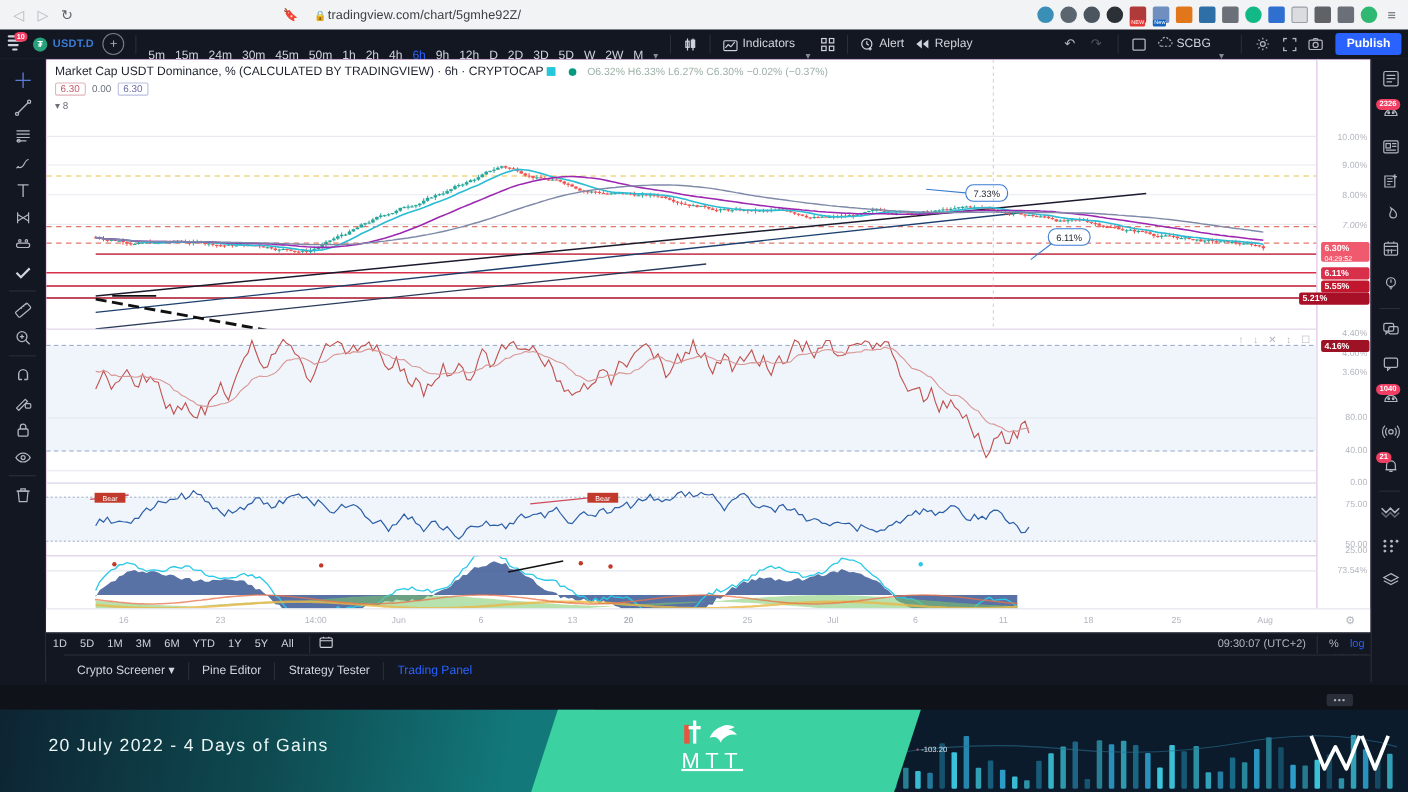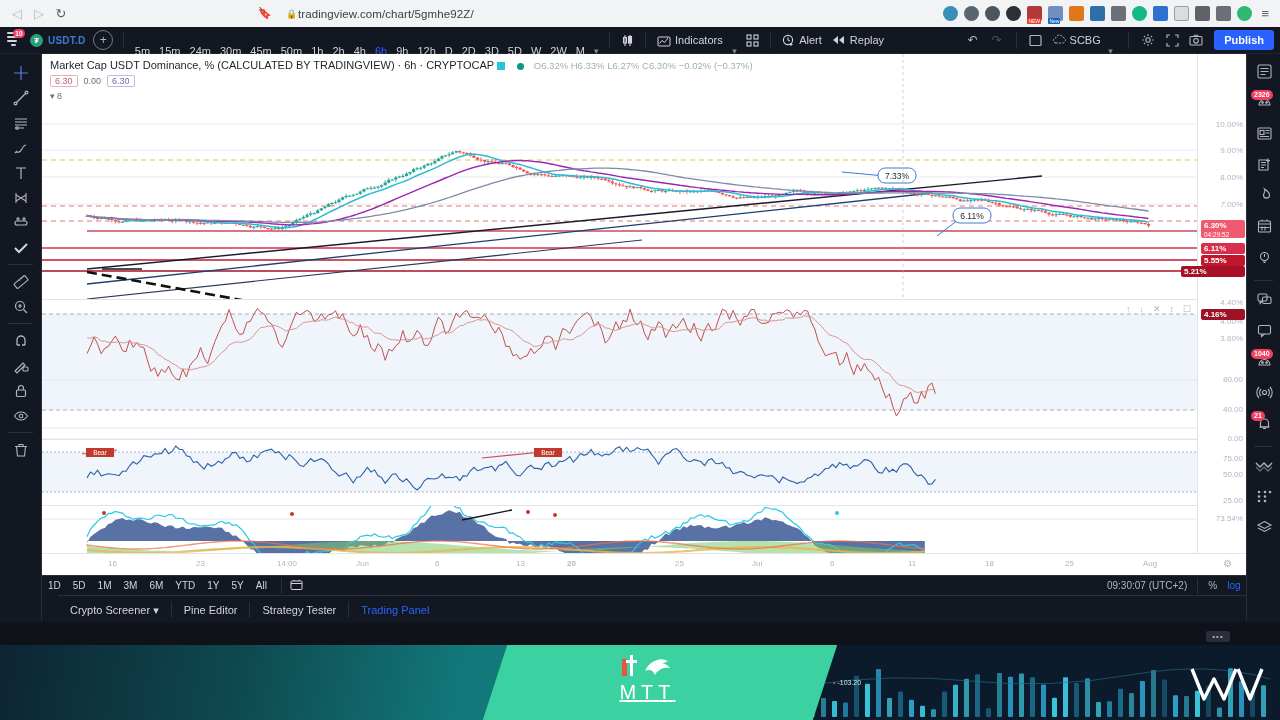--- a/index.html
+++ b/index.html
@@ -1184,21 +1184,21 @@
       <div class="ps-lbl" style="top: 92px;">9.00%</div>
       <div class="ps-lbl" style="top: 119px;">8.00%</div>
       <div class="ps-lbl" style="top: 146px; font-style: italic;">7.00%</div>
       <div class="ps-lbl" style="top: 244px;">4.40%</div>
       <div class="ps-lbl" style="top: 263px;">4.00%</div>
       <div class="ps-lbl" style="top: 280px;">3.60%</div>
       <div class="ps-lbl" style="top: 321px;">80.00</div>
       <div class="ps-lbl" style="top: 351px;">40.00</div>
       <div class="ps-lbl" style="top: 380px;">0.00</div>
       <div class="ps-lbl" style="top: 400px;">75.00</div>
-      <div class="ps-lbl" style="top: 416px;">50.00</div>
+      <div class="ps-lbl" style="top: 436px;">50.00</div>
       <div class="ps-lbl" style="top: 442px;">25.00</div>
       <div class="ps-lbl" style="top: 460px;">73.54%</div>
       <div class="ps-lbl" style="top: 499px;">0.00%</div>
       <div class="ps-lbl" style="top: 535px;">-100.00%</div>
       <div class="ps-tag" style="top: 166px; background: rgb(240, 90, 110); width: 44px; height: 18px;">6.30%<br><span style="font-weight:normal;font-size:6.5px">04:29:52</span></div>
       <div class="ps-tag" style="top: 189px; background: rgb(216, 48, 75); width: 44px;">6.11%</div>
       <div class="ps-tag" style="top: 201px; background: rgb(192, 23, 47); width: 44px;">5.55%</div>
       <div class="ps-tag" style="top: 212px; background: rgb(168, 16, 40); width: 64px;">5.21%</div>
       <div class="ps-tag" style="top: 255px; background: rgb(158, 18, 38); width: 44px;">4.16%</div>
     </div>
@@ -1448,20 +1448,21 @@
         <rect x="447" y="62.58871742112483" width="5" height="9.411282578875172" rx="1" fill="#3fd0e8" opacity="0.65"></rect>
         <rect x="458" y="23.271262002743484" width="5" height="48.728737997256516" rx="1" fill="#3fd0e8" opacity="0.74"></rect>
         <rect x="469" y="36.147222222222226" width="5" height="35.852777777777774" rx="1" fill="#2fa9d8" opacity="0.84"></rect>
         <rect x="480" y="45.265980795610425" width="5" height="26.734019204389575" rx="1" fill="#1b6f8f" opacity="0.55"></rect>
         <rect x="491" y="40.30655006858711" width="5" height="31.693449931412893" rx="1" fill="#3fd0e8" opacity="0.73"></rect>
         <path d="M40 40 Q120 28 200 36 T360 30 T500 34" stroke="#2a6f8f" stroke-width="1" fill="none" opacity=".6"></path>
       </svg>
   </div>
   <div id="ov-left"></div>
   <div id="ov-mid"></div>
+  <div id="ov-title">20 July 2022 - 4 Days of Gains</div>
   <div id="ov-logo">
     <svg width="74" height="30" viewBox="0 0 74 30">
       <rect x="11" y="6" width="5" height="17" fill="#e8563f"></rect>
       <rect x="19" y="2" width="3" height="21" fill="#fff"></rect>
       <rect x="15" y="7" width="11" height="3" fill="#fff"></rect>
       <path d="M34 18 q3 -8 12 -11 q5 -2 11 1 q-3 2 -6 2 q5 1 8 5 q-5 -1 -9 1 q-4 2 -6 6 q-2 -5 -6 -5 q-3 0 -4 1z" fill="#fff"></path>
     </svg>
     <div id="ov-mtt">MTT</div>
   </div>
   <div id="ov-price">

